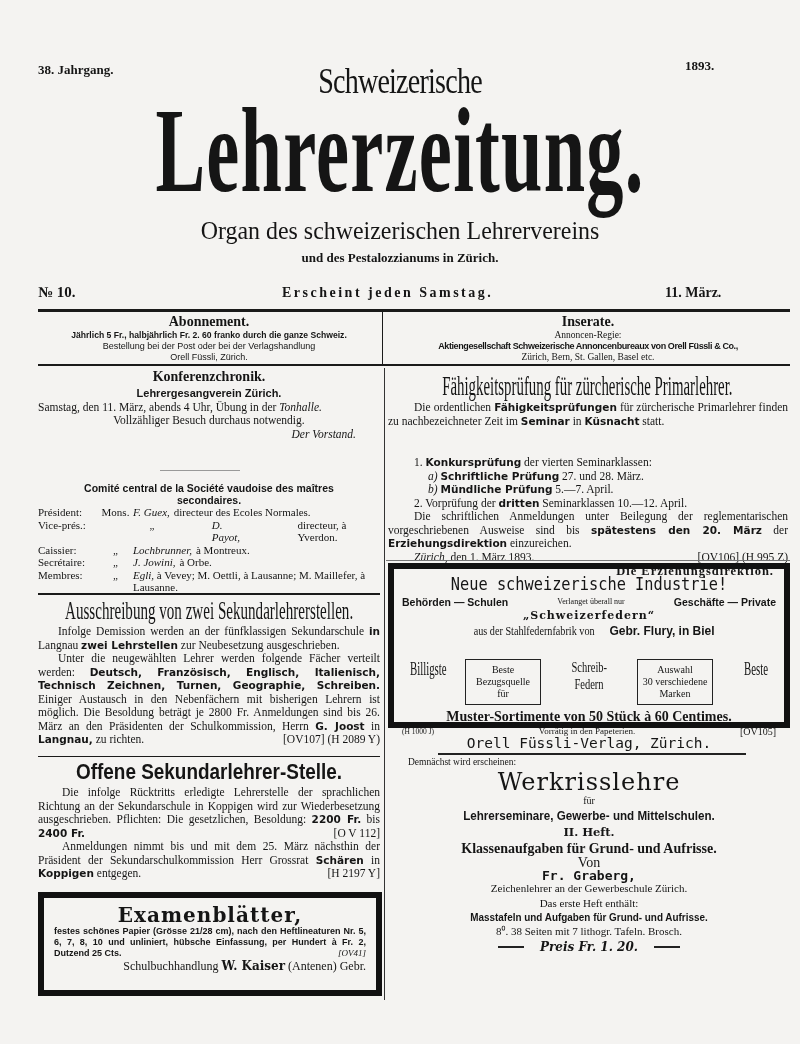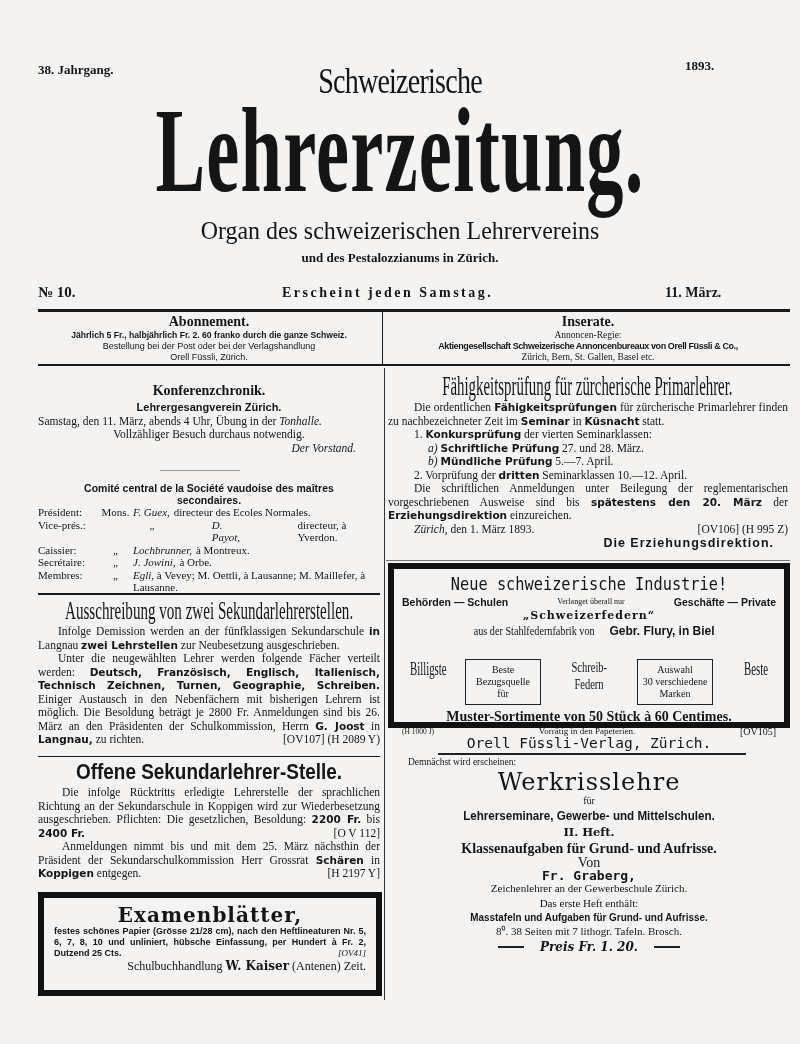--- a/index.html
+++ b/index.html
@@ -61,21 +61,21 @@
   <div class="sans" style="font-size:9px; line-height:11px;">Orell Füssli, Zürich.</div>
 </div>
 
 <div class="abs center" style="left:386px; width:404px; top:314px;">
   <div class="bold narrow-serif" style="font-size:14px; line-height:16px;">Inserate.</div>
   <div class="narrow-serif" style="font-size:9.5px; line-height:11px;">Annoncen-Regie:</div>
   <div class="sans bold" style="font-size:9px; line-height:11px; white-space:nowrap; letter-spacing:-0.4px;">Aktiengesellschaft Schweizerische Annoncenbureaux von Orell Füssli &amp; Co.,</div>
   <div class="narrow-serif" style="font-size:9.5px; line-height:11px;">Zürich, Bern, St. Gallen, Basel etc.</div>
 </div>
 
-<div class="abs" style="left:38px; width:342px; top:382px;">
+<div class="abs" style="left:38px; width:342px; top:368px;">
   <div class="center narrow-serif bold" style="font-size:14px; line-height:18px;">Konferenzchronik.</div>
   <div class="center sans bold" style="font-size:11px; line-height:15px;">Lehrergesangverein Zürich.</div>
   <div class="narrow-serif" style="font-size:11.5px; line-height:13px; white-space:nowrap;">
     <span>Samstag, den 11. März, abends 4 Uhr, Übung in der</span>
     <span class="it">Tonhalle.</span>
   </div>
   <div class="center narrow-serif" style="font-size:11.5px; line-height:13px;">Vollzähliger Besuch durchaus notwendig.</div>
   <div class="narrow-serif it" style="font-size:11.5px; line-height:15px; text-align:right; padding-right:24px;">Der Vorstand.</div>
 </div>
 <div class="rule" style="left:160px; top:470px; width:80px; height:1px; background:#999;"></div>
@@ -162,36 +162,36 @@
 
 <div class="box" style="left:38px; top:892px; width:344px; height:104px; padding:6px 10px;">
   <div class="center bold" style="font-family:'DejaVu Serif',serif; font-size:20px; line-height:22px; letter-spacing:1px;">Examenblätter,</div>
   <div class="sans bold" style="font-size:9px; line-height:11px; text-align:justify;">
     <span>festes schönes Papier (Grösse 21/28 cm), nach den Heftlineaturen Nr. 5, 6, 7, 8, 10 und unliniert, hübsche Einfassung, per Hundert à Fr. 2, Dutzend 25 Cts.</span>
     <span style="float:right; font-weight:normal;font-style:italic;" class="narrow-serif">[OV41]</span>
   </div>
   <div class="narrow-serif" style="font-size:12px; line-height:15px; text-align:right;">
     <span>Schulbuchhandlung</span>
     <b style="font-family:'DejaVu Serif',serif;">W. Kaiser</b>
-    <span>(Antenen) Zeit.</span>
+    <span>(Antenen) Gebr.</span>
   </div>
 </div>
 
 <div class="abs" style="left:388px; width:400px; top:371px;">
   <div class="narrow-serif" style="font-size:27px; line-height:30px; white-space:nowrap; transform:scaleX(0.55); transform-origin:left top; width:725px; text-align:center;">Fähigkeitsprüfung für zürcherische Primarlehrer.</div>
   <div class="body" style="text-indent:26px;">
     <span>Die ordentlichen</span>
     <b>Fähigkeitsprüfungen</b>
     <span>für zürcherische Primarlehrer finden zu nachbezeichneter Zeit im</span>
     <b>Seminar</b>
     <span>in</span>
     <b>Küsnacht</b>
     <span>statt.</span>
   </div>
-  <div class="body" style="padding-left:26px;">
+  <div class="body" style="padding-left:26px;margin-top:28px;">
     <span>1.</span> <b>Konkursprüfung</b> <span>der vierten Seminarklassen:</span>
   </div>
   <div class="body" style="padding-left:40px;">
     <span class="it">a)</span> <b>Schriftliche Prüfung</b> <span>27. und 28. März.</span>
   </div>
   <div class="body" style="padding-left:40px;">
     <span class="it">b)</span> <b>Mündliche Prüfung</b> <span>5.—7. April.</span>
   </div>
   <div class="body" style="padding-left:26px;">
     <span>2. Vorprüfung der</span> <b>dritten</b> <span>Seminarklassen 10.—12. April.</span>
@@ -200,21 +200,21 @@
     <span>Die schriftlichen Anmeldungen unter Beilegung der reglementarischen vorgeschriebenen Ausweise sind bis</span>
     <b>spätestens den 20. März</b>
     <span>der</span>
     <b>Erziehungsdirektion</b>
     <span>einzureichen.</span>
   </div>
   <div class="body" style="padding-left:26px;">
     <span class="it">Zürich,</span> <span>den 1. März 1893.</span>
     <span style="float:right;">[OV106]   (H 995 Z)</span>
   </div>
-  <div style="text-align:right; padding-right:14px; font-family:Liberation Sans, sans-serif; font-weight:bold; font-size:12.5px; line-height:15px; letter-spacing:1px;">Die Erziehungsdirektion.</div>
+  <div style="text-align:right; padding-right:14px; font-family:Liberation Serif, serif; font-weight:bold; font-size:12.5px; line-height:15px; letter-spacing:1px;">Die Erziehungsdirektion.</div>
 </div>
 
 <div class="rule" style="left:386px; top:560px; width:404px; height:1px; background:#777;"></div>
 
 <div class="box" style="left:388px; top:563px; width:402px; height:165px; padding:4px 8px;">
   <div class="center" style="font-family:'DejaVu Sans Mono',monospace; font-size:17px; line-height:22px; transform:scaleX(0.9);">Neue schweizerische Industrie!</div>
   <div class="tbl-row sans bold" style="font-size:10.5px; line-height:14px;">
     <span>Behörden — Schulen</span>
     <span class="narrow-serif" style="font-weight:normal; font-size:8px;">Verlanget überall nur</span>
     <span>Geschäfte — Private</span>

